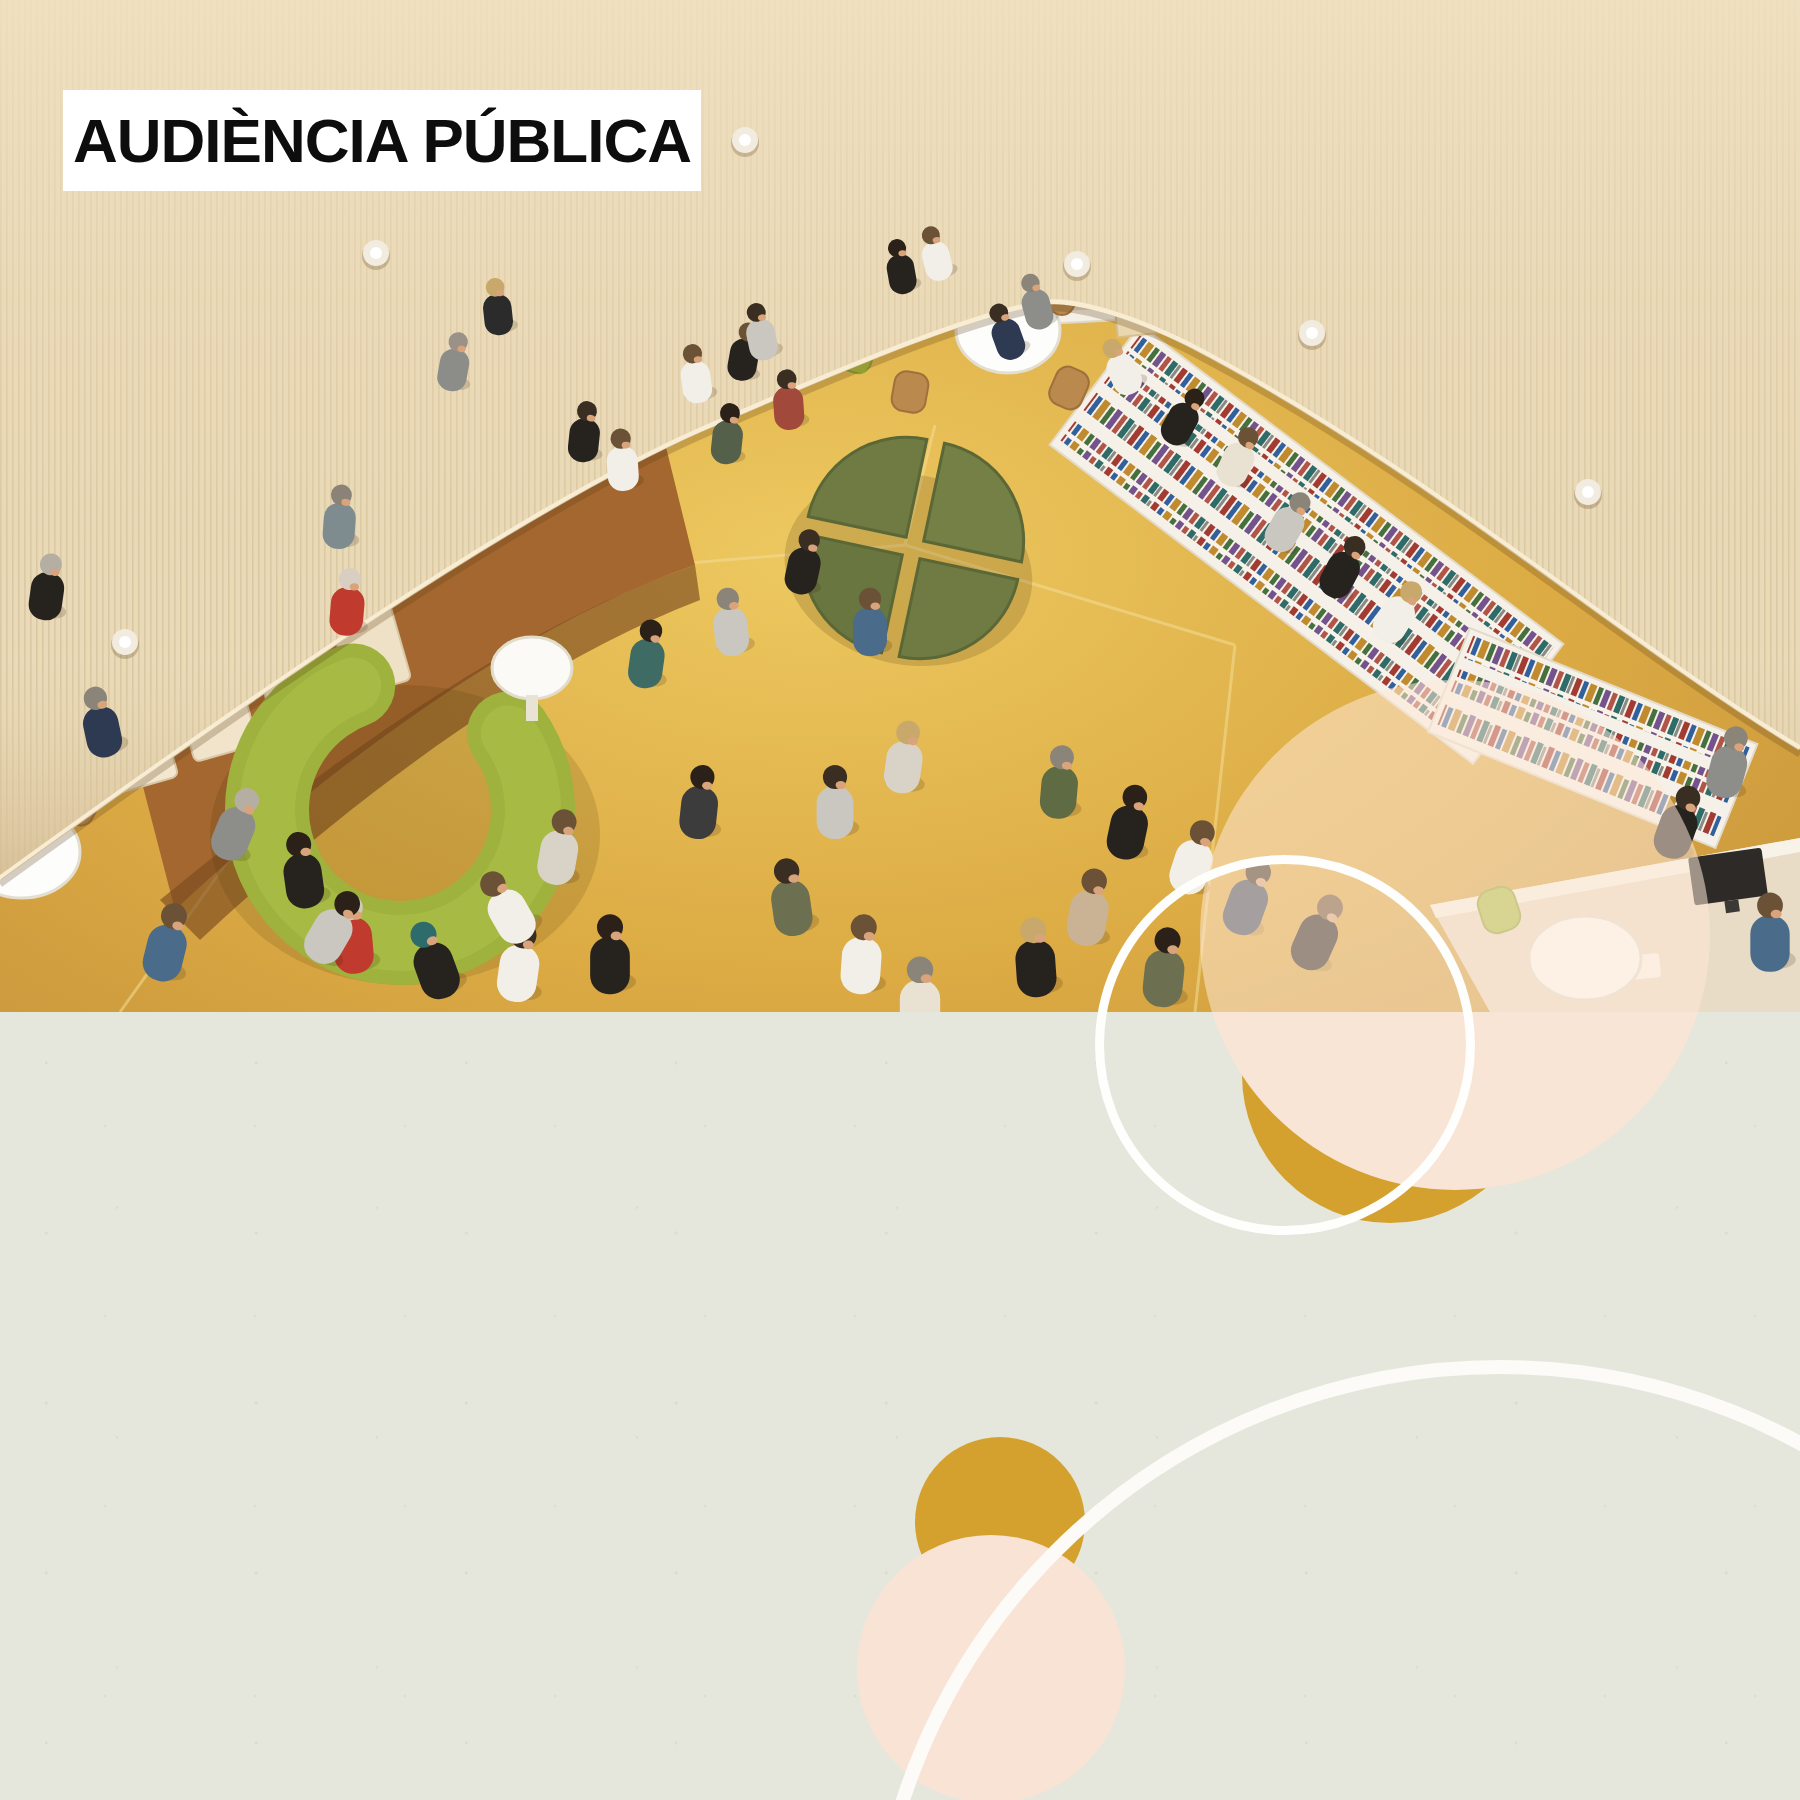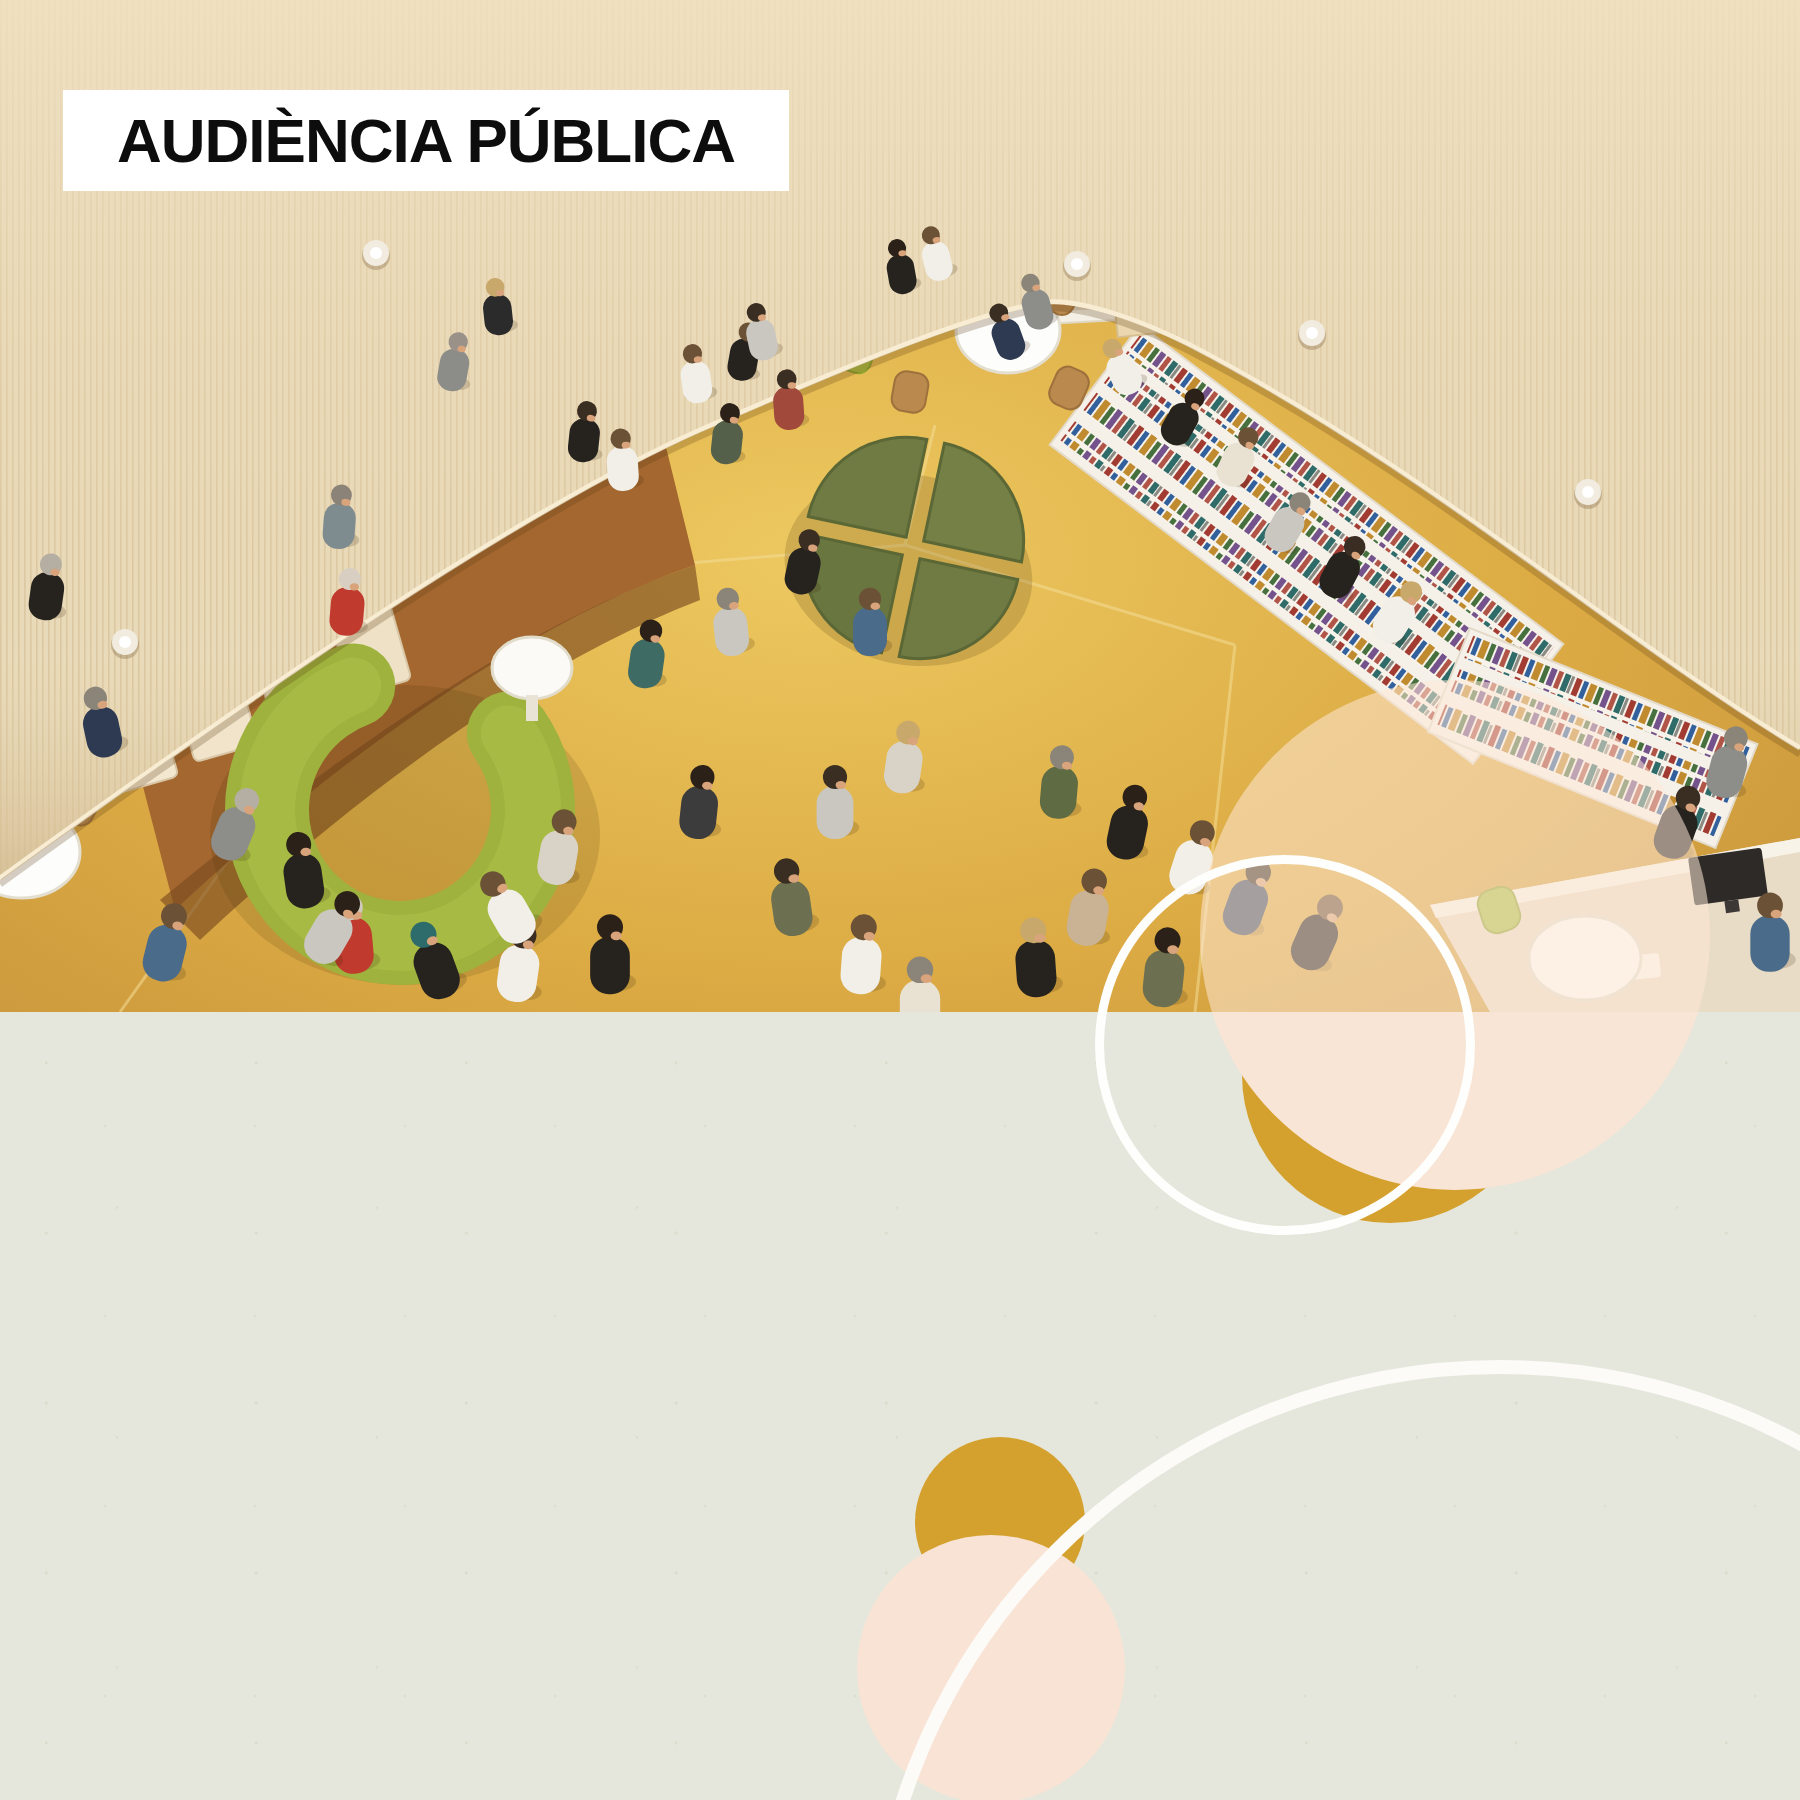--- a/index.html
+++ b/index.html
@@ -8,21 +8,21 @@
 
   
   .photo{position:absolute;left:0;top:0;width:1800px;height:1012px;overflow:hidden;background:#D9A945;}
   .photo svg{position:absolute;left:0;top:0;}
 
   
   .photo-peach{position:absolute;left:1200px;top:680px;width:510px;height:510px;border-radius:50%;
                background:rgba(253,231,213,0.55);}
 
   
-  .banner{position:absolute;left:63px;top:90px;width:726px;height:101px;background:#FFFFFF;
+  .banner{position:absolute;left:63px;top:90px;width:638px;height:101px;background:#FFFFFF;
           display:flex;align-items:center;justify-content:center;}
   .banner span{font-size:62px;font-weight:bold;letter-spacing:-1px;color:#0D0D0D;white-space:nowrap;}
 
   
   .content{position:absolute;left:0;top:1012px;width:1800px;height:788px;overflow:hidden;background:#E5E7DC;
     background-image:
       radial-gradient(circle at 22% 30%, rgba(150,120,60,.10) 1.2px, transparent 2px),
       radial-gradient(circle at 70% 60%, rgba(150,120,60,.08) 1px, transparent 1.8px),
       radial-gradient(circle at 45% 85%, rgba(120,90,40,.07) 1px, transparent 1.6px);
     background-size:210px 170px, 150px 190px, 260px 230px;}

